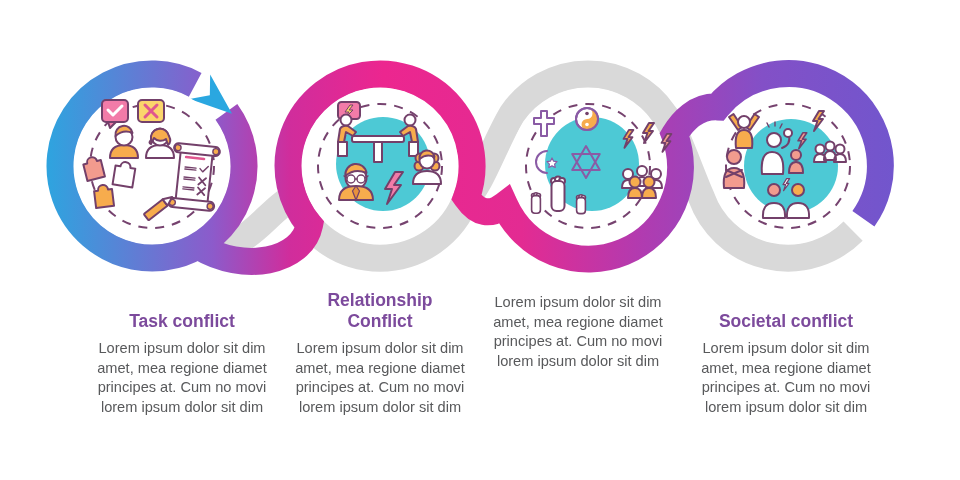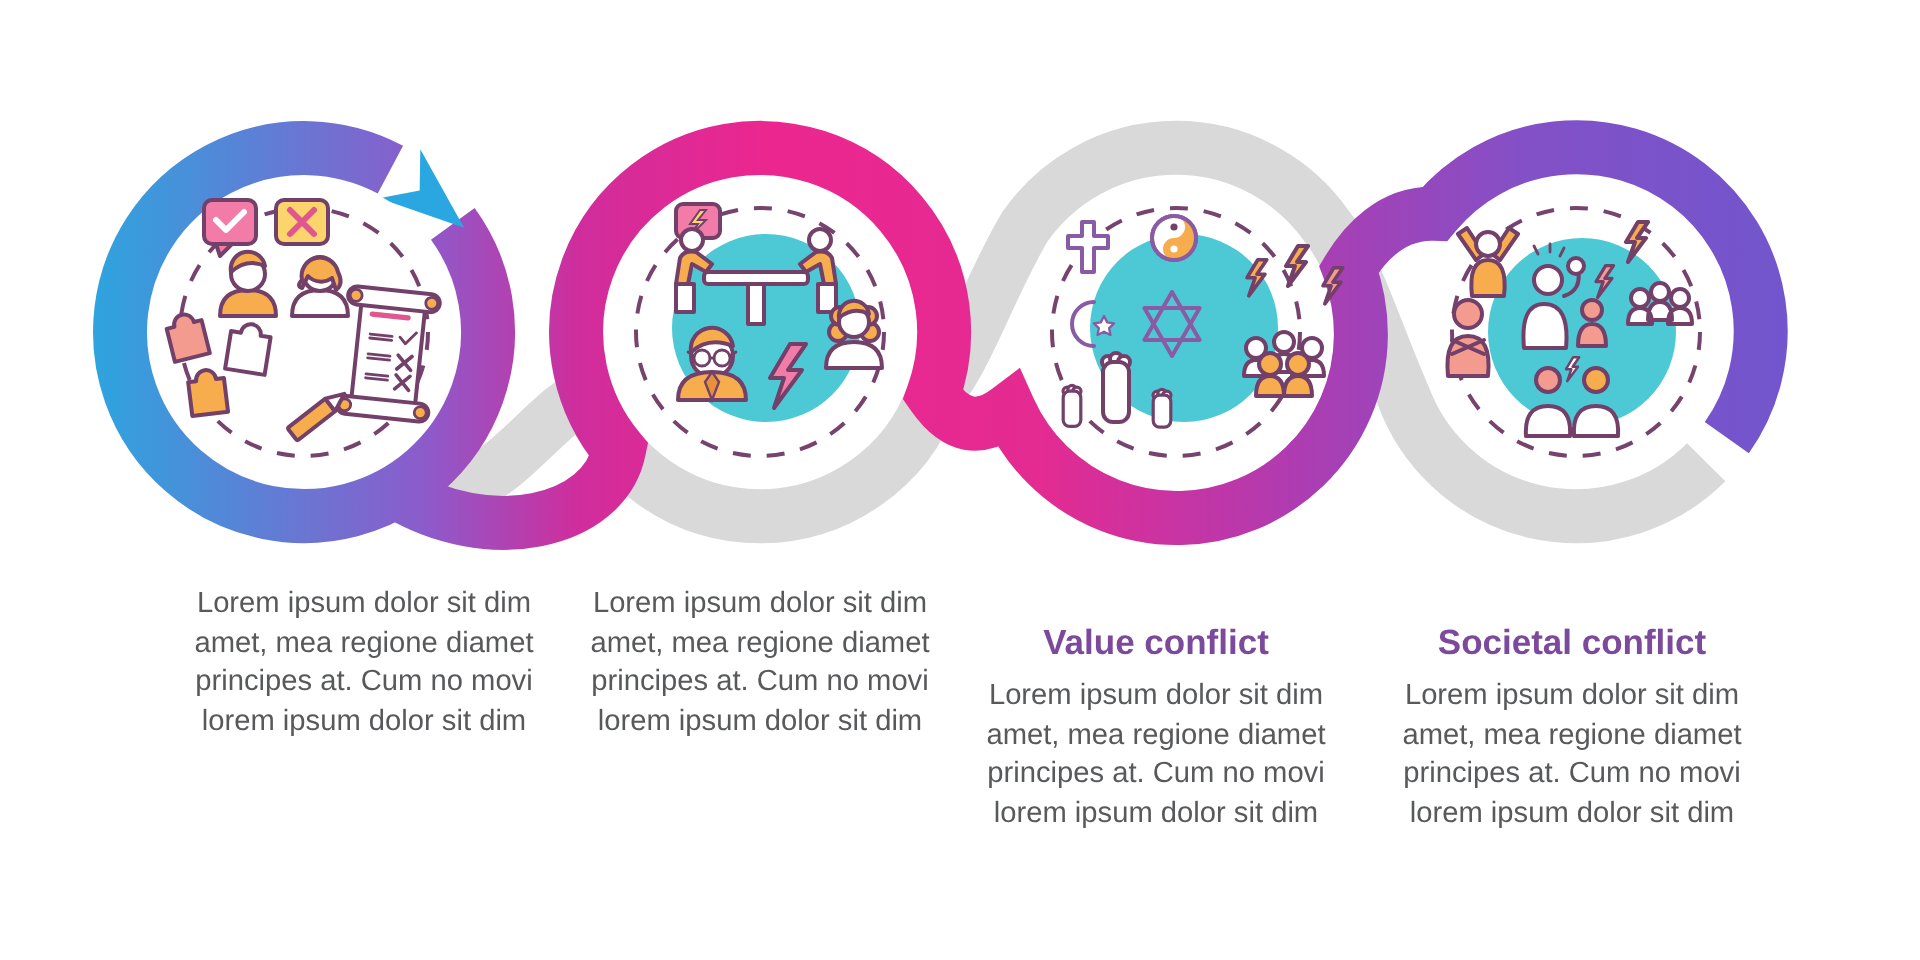--- a/index.html
+++ b/index.html
@@ -249,33 +249,35 @@
       <circle class="ln fs" cx="-12" cy="-10" r="6"></circle>
       <circle class="ln fo" cx="12" cy="-10" r="6"></circle>
       <path class="ln fw" d="M -23 18 q -1 -15 11 -15 q 12 0 11 15 z"></path>
       <path class="ln fw" d="M 1 18 q -1 -15 11 -15 q 12 0 11 15 z"></path>
       <path class="ln fw" transform="translate(0,-16) scale(0.6)" d="M 1 -9 l -6 10 h 4.5 l -3.5 10 l 9 -12 h -4.5 l 5.5 -8 z"></path>
     </g>
   </g>
 </svg>
 
   <div class="col" style="left:88px">
+    <h2 class="pre">Task conflict</h2>
     <p class="pre">Lorem ipsum dolor sit dim
 amet, mea regione diamet
 principes at. Cum no movi
 lorem ipsum dolor sit dim</p>
   </div>
   <div class="col" style="left:286px">
+    <h2 class="pre">Relationship
+Conflict</h2>
     <p class="pre">Lorem ipsum dolor sit dim
 amet, mea regione diamet
 principes at. Cum no movi
 lorem ipsum dolor sit dim</p>
   </div>
   <div class="col" style="left:484px">
-    <h2 class="pre">Value conflict</h2>
     <p class="pre">Lorem ipsum dolor sit dim
 amet, mea regione diamet
 principes at. Cum no movi
 lorem ipsum dolor sit dim</p>
   </div>
   <div class="col" style="left:692px">
     <h2 class="pre">Societal conflict</h2>
     <p class="pre">Lorem ipsum dolor sit dim
 amet, mea regione diamet
 principes at. Cum no movi

